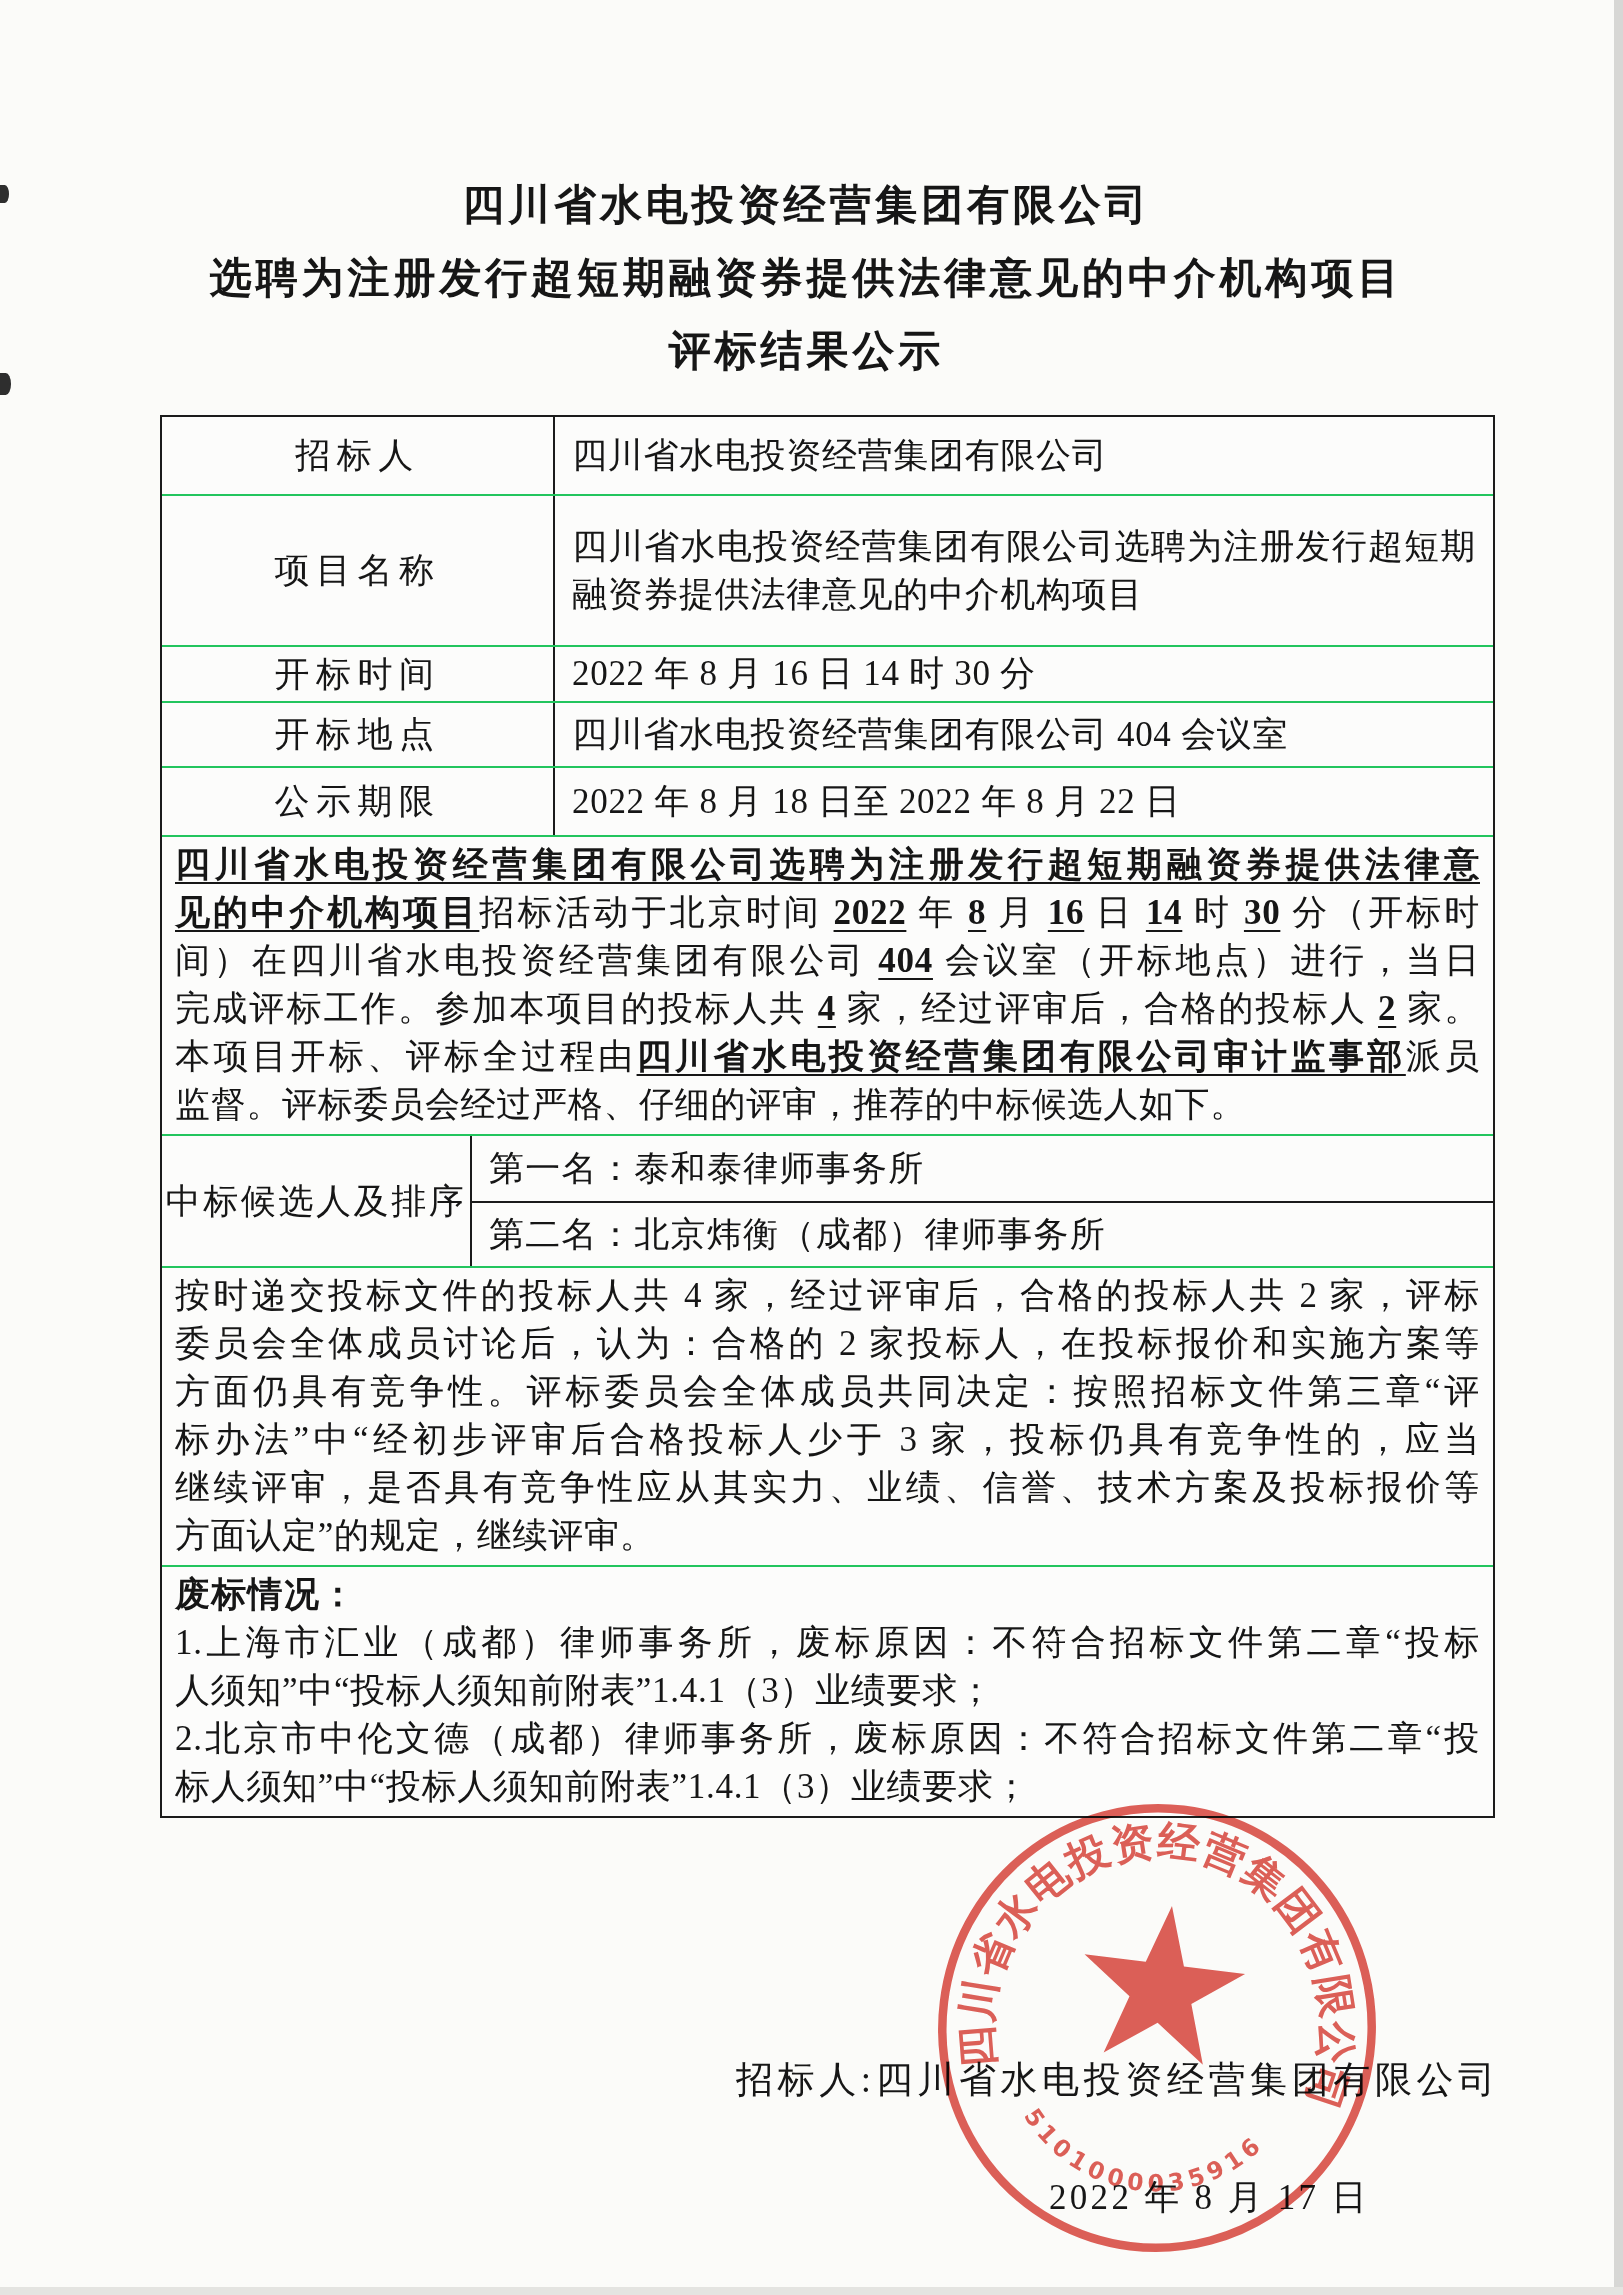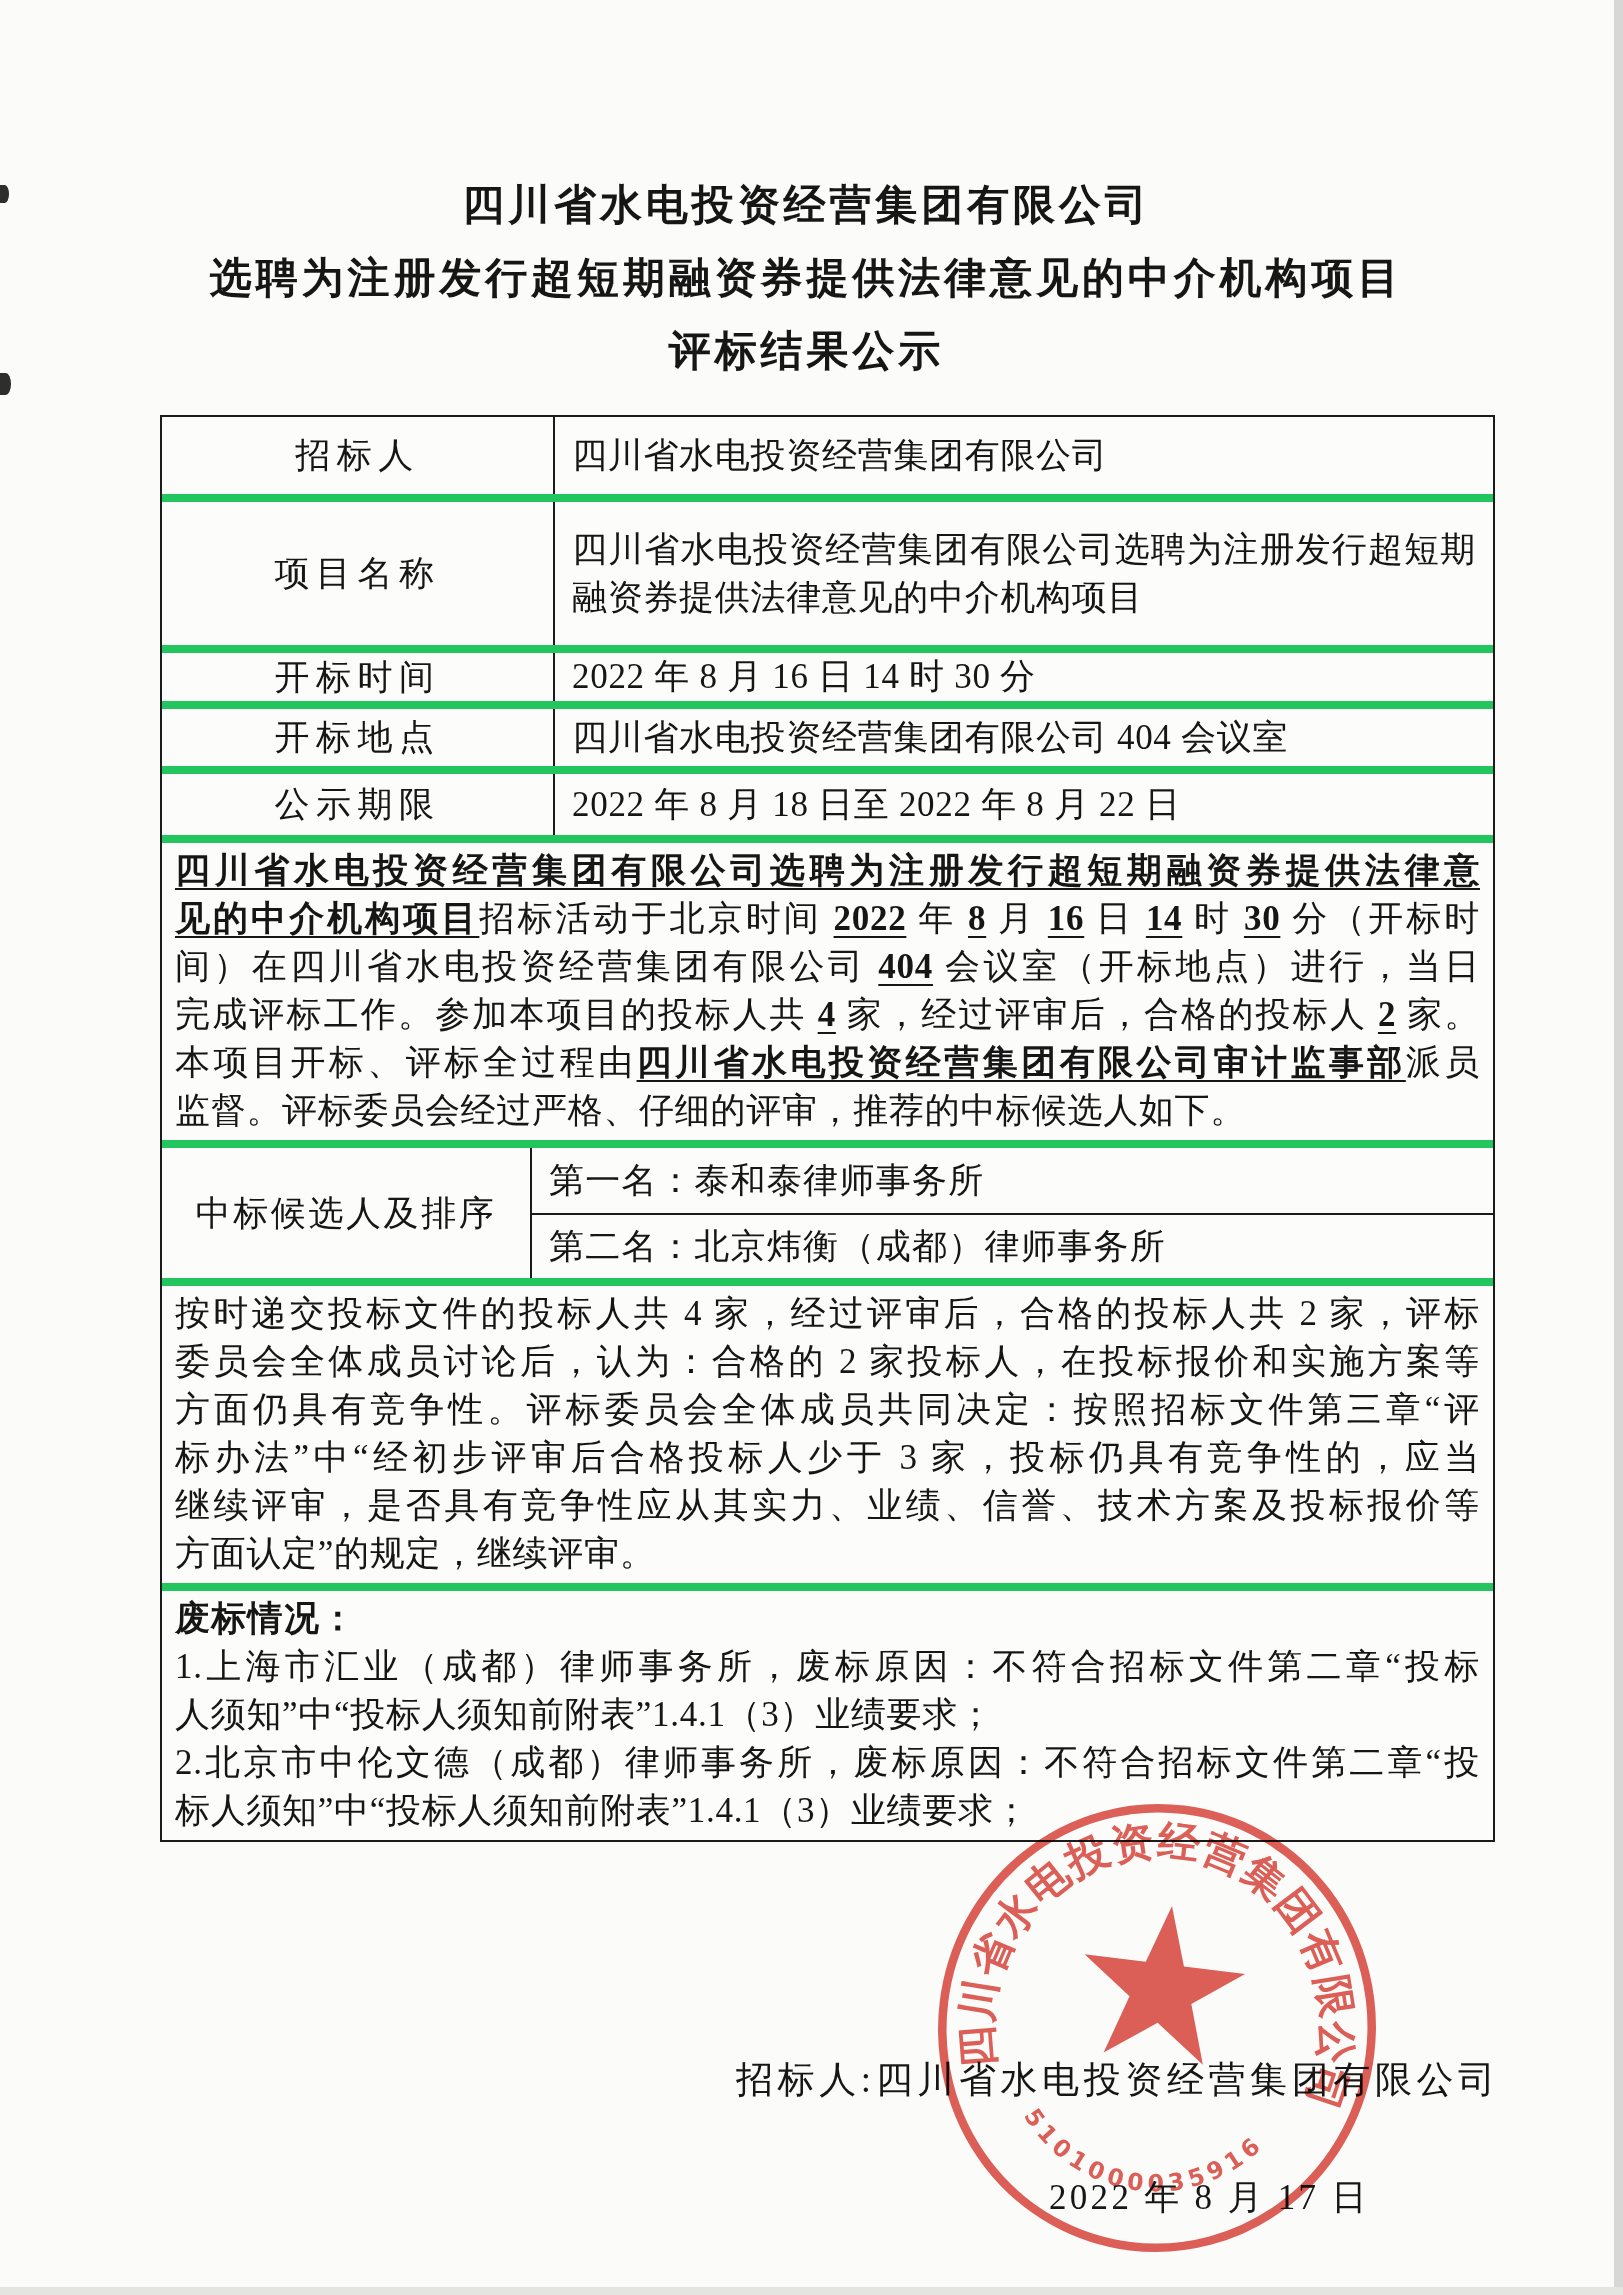--- a/index.html
+++ b/index.html
@@ -28,21 +28,21 @@
   }
 
   
   .doc-table{
     position:absolute;left:160px;top:415px;width:1335px;
     border:2.6px solid #1b1b1b;
     box-sizing:border-box;
     background:#fcfcfb;
     font-size:35px;
   }
-  .row{display:flex;border-top:8px solid #22c55e;box-sizing:border-box;}
+  .row{display:flex;border-top:2px solid #22c55e;box-sizing:border-box;}
   .row:first-child{border-top:none;}
   .cell-label{
     width:393px;flex:none;box-sizing:border-box;
     border-right:2px solid #1b1b1b;
     display:flex;align-items:center;justify-content:center;
     letter-spacing:6.5px;
   }
   .cell-value{
     flex:1;box-sizing:border-box;
     padding:6.5px 17px;
@@ -63,21 +63,21 @@
     font-size:35px;line-height:48px;letter-spacing:0.7px;
   }
   .ln{min-height:48px;}
   .ln.fill{text-align:justify;text-align-last:justify;}
   .b{font-weight:bold;}
   .u{text-decoration:underline;text-decoration-thickness:2px;text-underline-offset:5.9px;font-family:Liberation Serif, serif;}
   .heading{font-weight:bold;letter-spacing:1.3px;}
 
   
   .cand-label{
-    width:370px;flex:none;box-sizing:border-box;
+    width:310px;flex:none;box-sizing:border-box;
     border-right:2px solid #1b1b1b;
     display:flex;align-items:center;justify-content:center;
     letter-spacing:2.6px;
     text-align:center;
   }
   .cand-values{flex:1;display:flex;flex-direction:column;}
   .cand-row{
     height:65px;box-sizing:border-box;
     display:flex;align-items:center;
     padding:0 17px;letter-spacing:1.3px;

